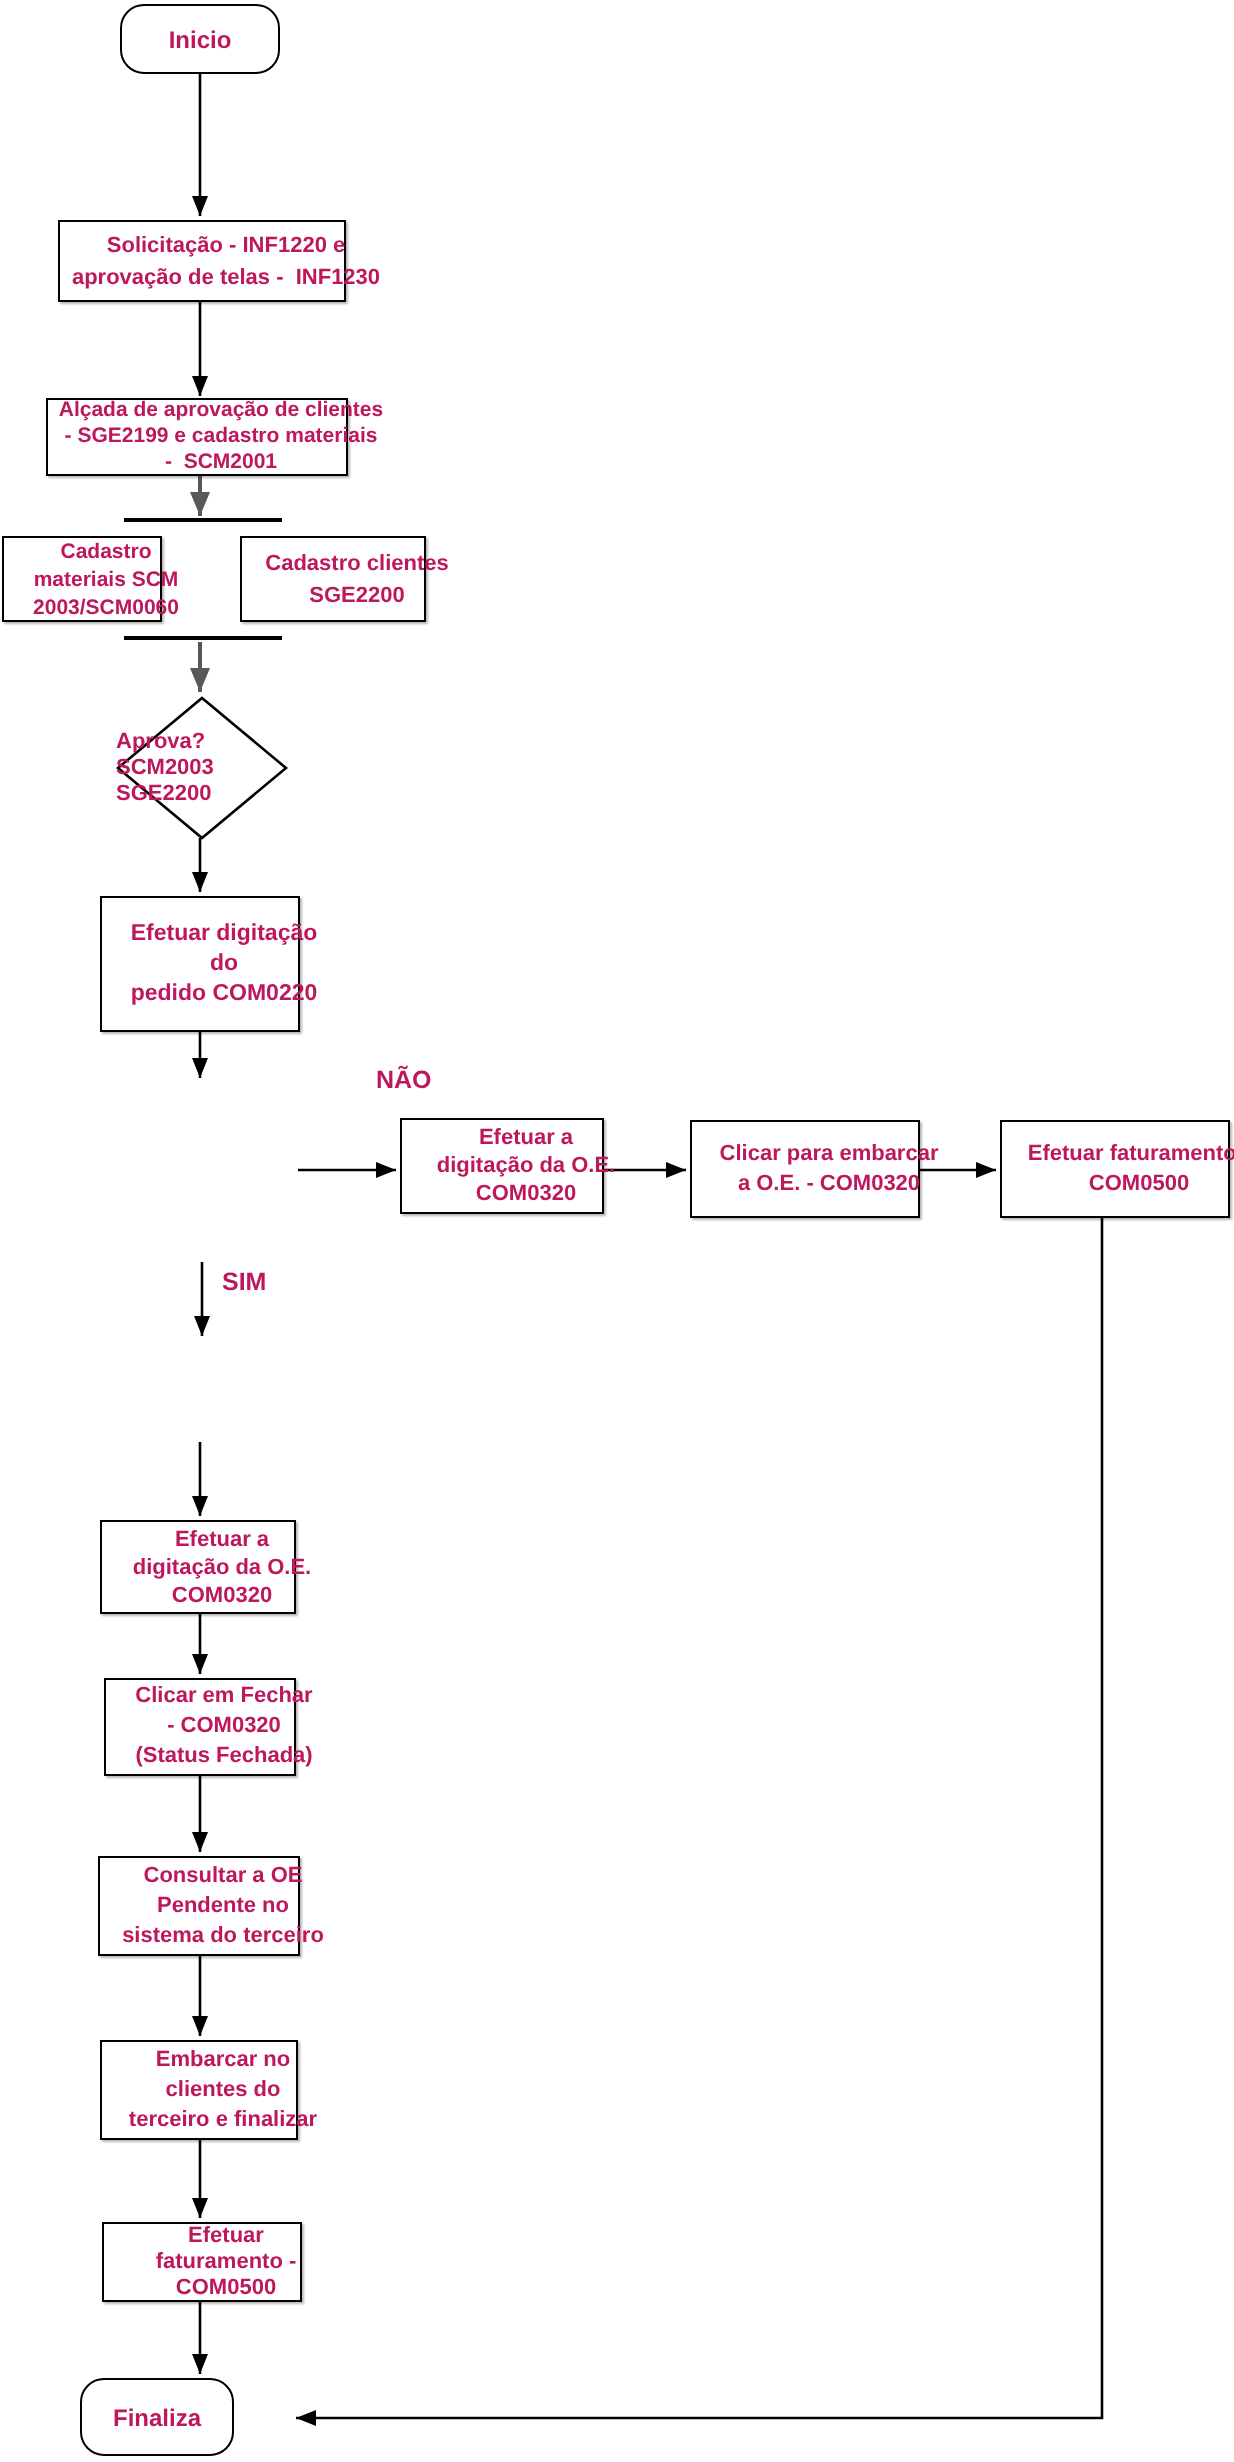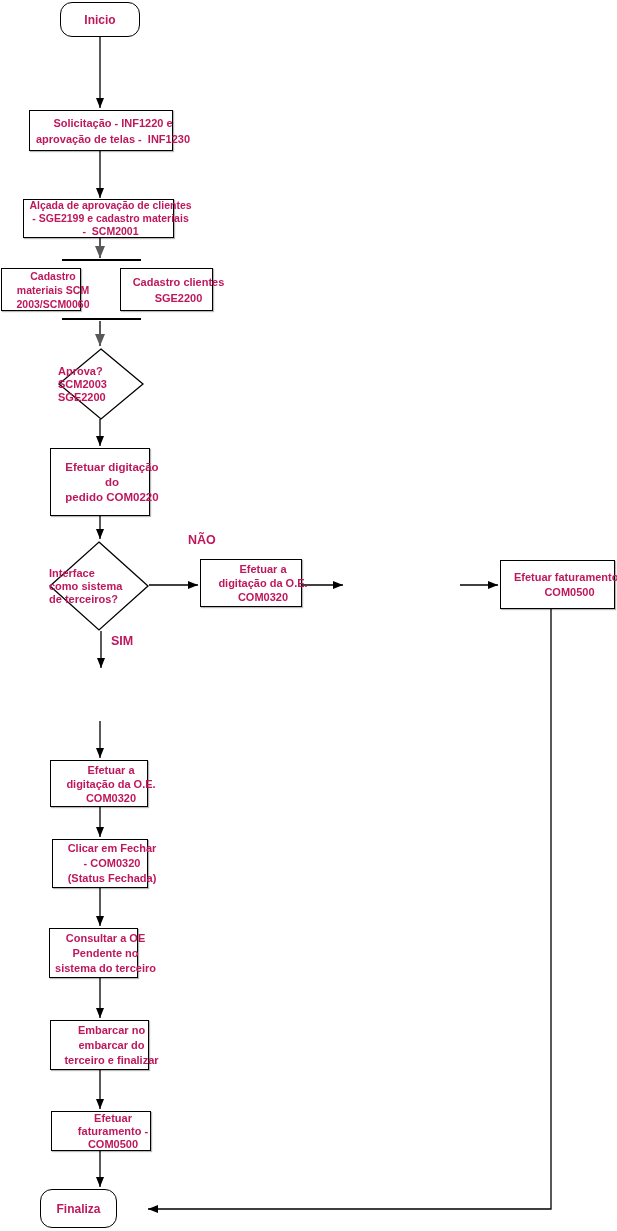--- a/index.html
+++ b/index.html
@@ -33,21 +33,21 @@
   #n-cad-cli      { left:120px; top:268px;  width:93px;  height:43px; line-height:16px; }
   #d-aprova       { left:58px;  top:348px;  width:86px;  height:72px; }
   #n-efetuar-ped  { left:50px;  top:448px;  width:100px; height:68px; line-height:15px; font-size:11.5px; }
   #d-interface    { left:49px;  top:541px;  width:100px; height:90px; }
   #n-oe-nao       { left:200px; top:559px;  width:102px; height:48px; }
   #n-clicar-emb   { left:345px; top:560px;  width:115px; height:49px; line-height:15px; }
   #n-fat-dir      { left:500px; top:560px;  width:115px; height:49px; line-height:15px; }
   #n-solicitar    { left:52px;  top:670px;  width:96px;  height:51px; line-height:15px; }
   #n-oe-sim       { left:50px;  top:760px;  width:98px;  height:47px; }
   #n-clicar-fech  { left:52px;  top:839px;  width:96px;  height:49px; line-height:15px; }
-  #n-consultar    { left:49px;  top:928px;  width:89px; height:50px; line-height:15px; }
+  #n-consultar    { left:49px;  top:928px;  width:101px; height:50px; line-height:15px; }
   #n-embarcar     { left:50px;  top:1020px; width:99px;  height:50px; line-height:15px; }
   #n-fat-esq      { left:51px;  top:1111px; width:100px; height:40px; line-height:13px; }
   #n-finaliza     { left:40px;  top:1189px; width:77px;  height:39px; }
   #lbl-nao        { left:151px; top:533px;margin-left:36px; }
   #lbl-sim        { left:110px; top:634px; }
 </style>
 </head>
 <body>
 
 <div class="canvas">
@@ -124,40 +124,34 @@
       <div class="ln">SGE2200</div>
     </div>
   </div>
 
   <div class="node process" id="n-efetuar-ped">
     <div class="ln">Efetuar digitação</div>
     <div class="ln">do</div>
     <div class="ln">pedido COM0220</div>
   </div>
 
-  <div class="diamond" id="d-interface">
-    <svg width="100" height="90" viewBox="0 0 100 90" xmlns="http://www.w3.org/2000/svg">
-      <polygon points="50,1 99,45 50,89 1,45" fill="#ffffff" stroke="#000000" stroke-width="1.3"></polygon>
-    </svg>
-    <div class="diamond-text">
-      <div class="ln">Interface</div>
-      <div class="ln">como sistema</div>
-      <div class="ln">de terceiros?</div>
-    </div>
-  </div>
 
   <div class="edge-label" id="lbl-nao">NÃO</div>
   <div class="edge-label" id="lbl-sim">SIM</div>
 
   <div class="node process" id="n-oe-nao">
     <div class="ln">Efetuar a</div>
     <div class="ln">digitação da O.E.</div>
     <div class="ln">COM0320</div>
   </div>
 
+  <div class="node process" id="n-clicar-emb">
+    <div class="ln">Clicar para embarcar</div>
+    <div class="ln">a O.E. - COM0320</div>
+  </div>
 
   <div class="node process" id="n-fat-dir">
     <div class="ln">Efetuar faturamento -</div>
     <div class="ln">COM0500</div>
   </div>
 
 
   <div class="node process" id="n-oe-sim">
     <div class="ln">Efetuar a</div>
     <div class="ln">digitação da O.E.</div>
@@ -171,21 +165,21 @@
   </div>
 
   <div class="node process" id="n-consultar">
     <div class="ln">Consultar a OE</div>
     <div class="ln">Pendente no</div>
     <div class="ln">sistema do terceiro</div>
   </div>
 
   <div class="node process" id="n-embarcar">
     <div class="ln">Embarcar no</div>
-    <div class="ln">embarcar do</div>
+    <div class="ln">clientes do</div>
     <div class="ln">terceiro e finalizar</div>
   </div>
 
   <div class="node process" id="n-fat-esq">
     <div class="ln">Efetuar</div>
     <div class="ln">faturamento -</div>
     <div class="ln">COM0500</div>
   </div>
 
   <div class="node terminal" id="n-finaliza">

